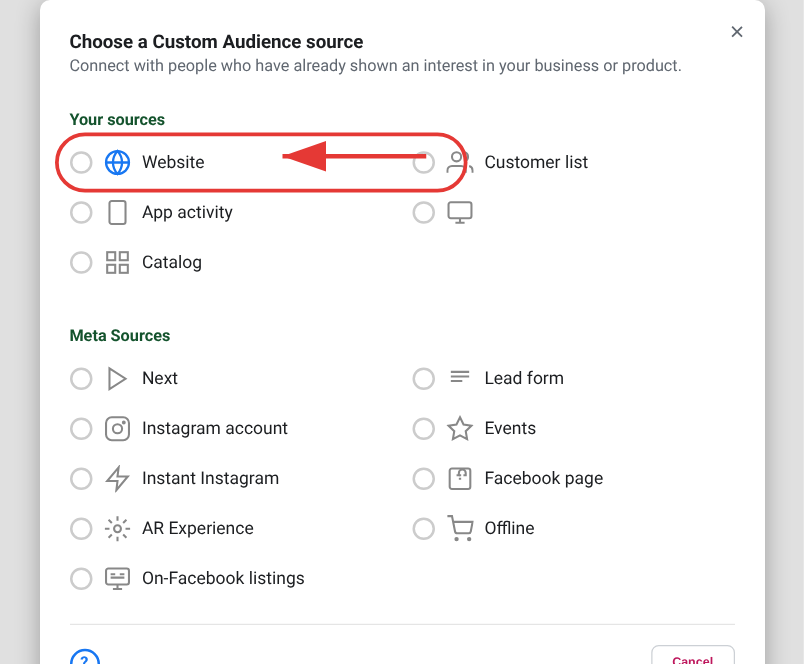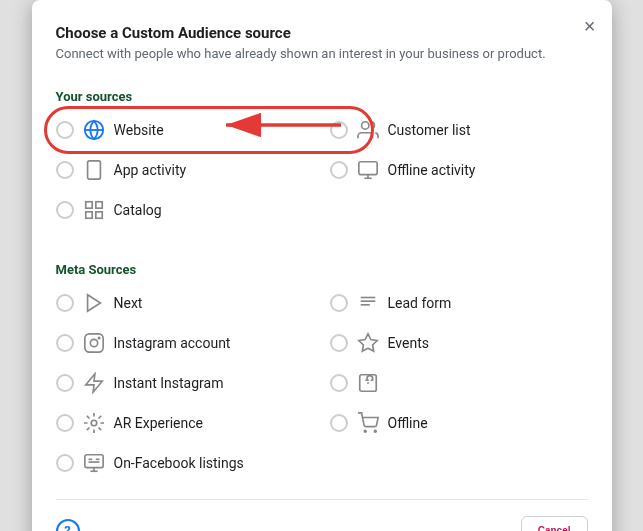--- a/index.html
+++ b/index.html
@@ -204,21 +204,20 @@
 
     <div class="option-item">
       <div class="radio-circle"></div>
       <div class="icon-box">
         <svg class="icon-svg" viewBox="0 0 24 24" fill="none" stroke="#888" stroke-width="1.8">
           <rect x="2" y="3" width="20" height="14" rx="2"></rect>
           <line x1="8" y1="21" x2="16" y2="21"></line>
           <line x1="12" y1="17" x2="12" y2="21"></line>
         </svg>
       </div>
-      <span class="option-label">Offline activity</span>
     </div>
 
     <div class="option-item">
       <div class="radio-circle"></div>
       <div class="icon-box">
         <svg class="icon-svg" viewBox="0 0 24 24" fill="none" stroke="#888" stroke-width="1.8">
           <rect x="3" y="3" width="7" height="7"></rect>
           <rect x="14" y="3" width="7" height="7"></rect>
           <rect x="3" y="14" width="7" height="7"></rect>
           <rect x="14" y="14" width="7" height="7"></rect>
@@ -290,20 +289,21 @@
     <div class="option-item">
       <div class="radio-circle"></div>
       <div class="icon-box">
         <svg class="icon-svg" viewBox="0 0 24 24" fill="none" stroke="#888" stroke-width="1.8">
           <rect x="3" y="3" width="18" height="18" rx="2"></rect>
           <path d="M9 9h2V7a3 3 0 0 1 6 0v2h-2"></path>
           <line x1="11" y1="9" x2="13" y2="9"></line>
           <line x1="11" y1="12" x2="13" y2="12"></line>
         </svg>
       </div>
+      <span class="option-label">Facebook page</span>
     </div>
 
     <div class="option-item">
       <div class="radio-circle"></div>
       <div class="icon-box">
         <svg class="icon-svg" viewBox="0 0 24 24" fill="none" stroke="#888" stroke-width="1.8">
           <circle cx="12" cy="12" r="3"></circle>
           <path d="M12 1v4M12 19v4M1 12h4M19 12h4M4.22 4.22l2.83 2.83M16.95 16.95l2.83 2.83M4.22 19.78l2.83-2.83M16.95 7.05l2.83-2.83"></path>
         </svg>
       </div>

